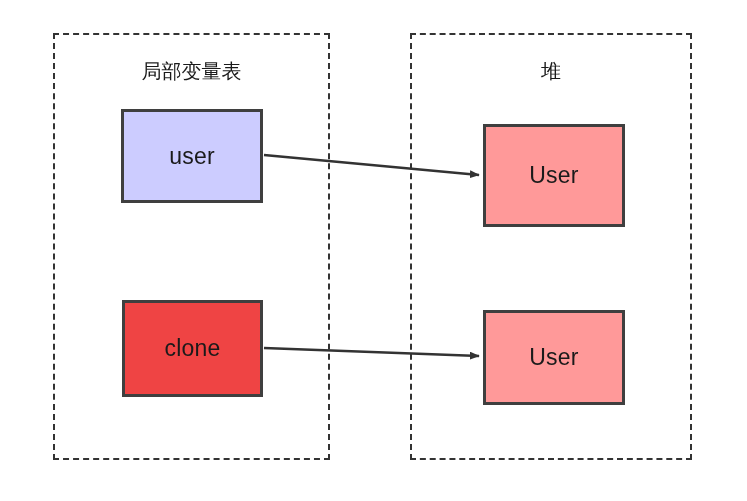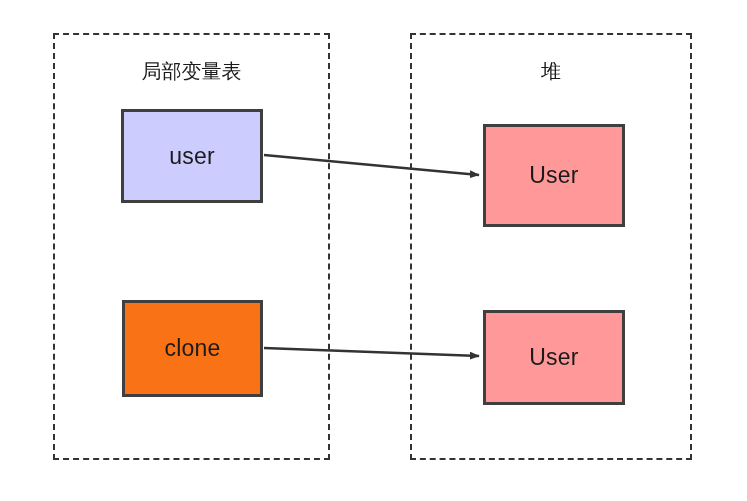--- a/index.html
+++ b/index.html
@@ -74,21 +74,21 @@
     top: 109px;
     width: 142px;
     height: 94px;
     background: #ccccff;
   }
   #node-clone-var {
     left: 122px;
     top: 300px;
     width: 141px;
     height: 97px;
-    background: #f97316;
+    background: #ef4444;
   }
   #node-user-obj-1 {
     left: 483px;
     top: 124px;
     width: 142px;
     height: 103px;
     background: #ff9999;
   }
   #node-user-obj-2 {
     left: 483px;

